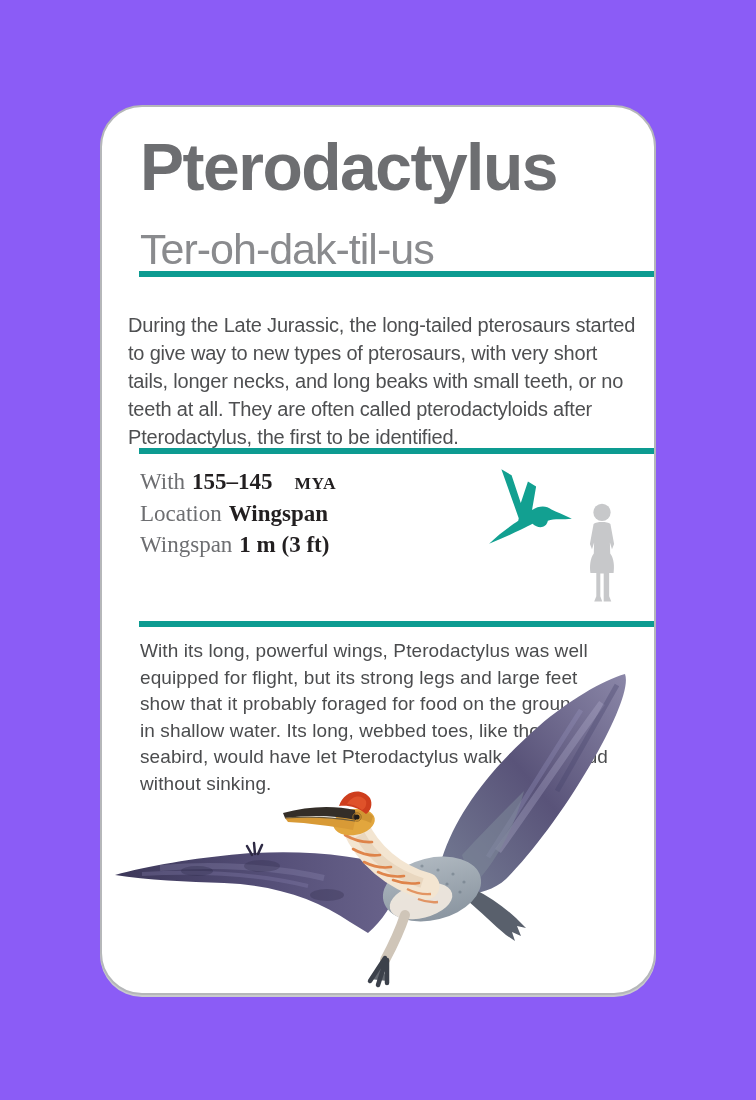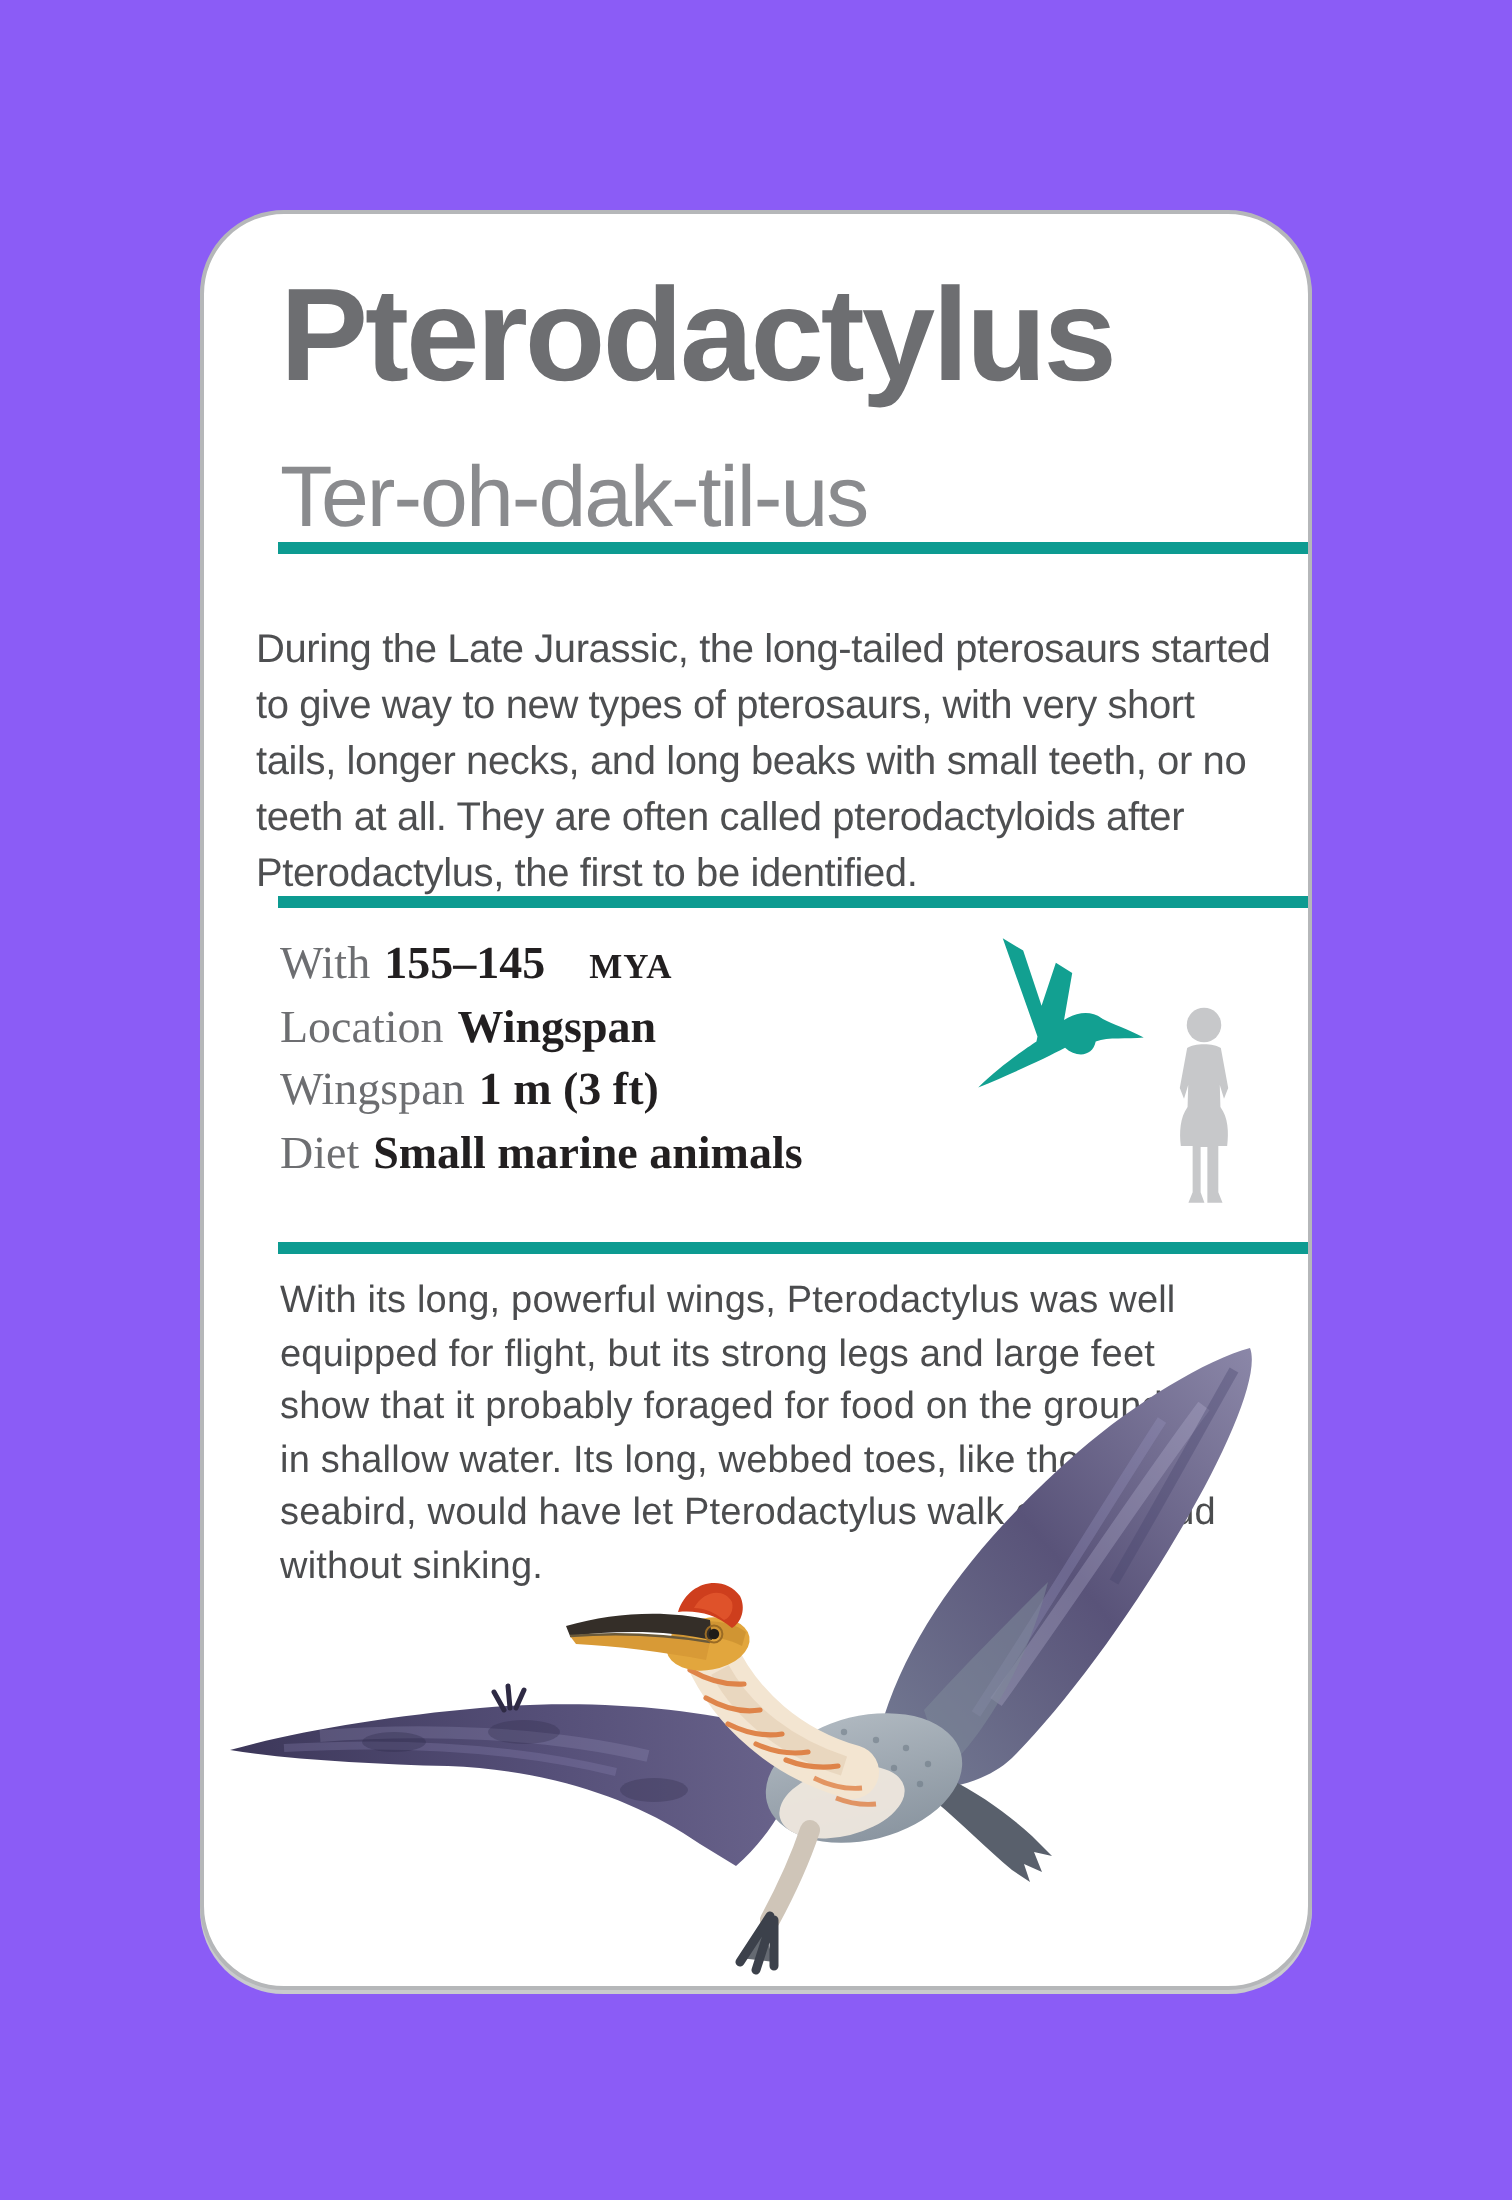--- a/index.html
+++ b/index.html
@@ -60,21 +60,20 @@
     <div class="rule rule-1"></div>
 
     <div class="intro">During the Late Jurassic, the long-tailed pterosaurs started to give way to new types of pterosaurs, with very short tails, longer necks, and long beaks with small teeth, or no teeth at all. They are often called pterodactyloids after Pterodactylus, the first to be identified.</div>
 
     <div class="rule rule-2"></div>
 
     <div class="facts">
       <div class="fact-row"><span class="fact-label">With</span><span class="fact-value">155–145</span><span class="fact-unit">MYA</span></div>
       <div class="fact-row"><span class="fact-label">Location</span><span class="fact-value">Wingspan</span><span class="fact-unit"></span></div>
       <div class="fact-row"><span class="fact-label">Wingspan</span><span class="fact-value">1 m (3 ft)</span><span class="fact-unit"></span></div>
-      <div class="fact-row"><span class="fact-label">Diet</span><span class="fact-value">Small marine animals</span><span class="fact-unit"></span></div>
     </div>
 
     <svg class="size-compare-ptero" viewBox="0 0 92 84">
       <path fill="#12a091" d="M34,52 L17,4 L27,10 L36,37 L43,16 L51,21 L47,44
         C54,39.5 61,39.5 66,43.5 C71,46 78,48.5 86,52.5
         C77.5,53.5 69,52 62.5,54.5 C61,62 53,62.5 47.5,57.5
         C38,62.5 21,70.5 5,77 C15,67 27.5,58.5 33.5,54.5 Z"></path>
     </svg>
 
     <svg class="size-compare-human" viewBox="0 0 34 95">

